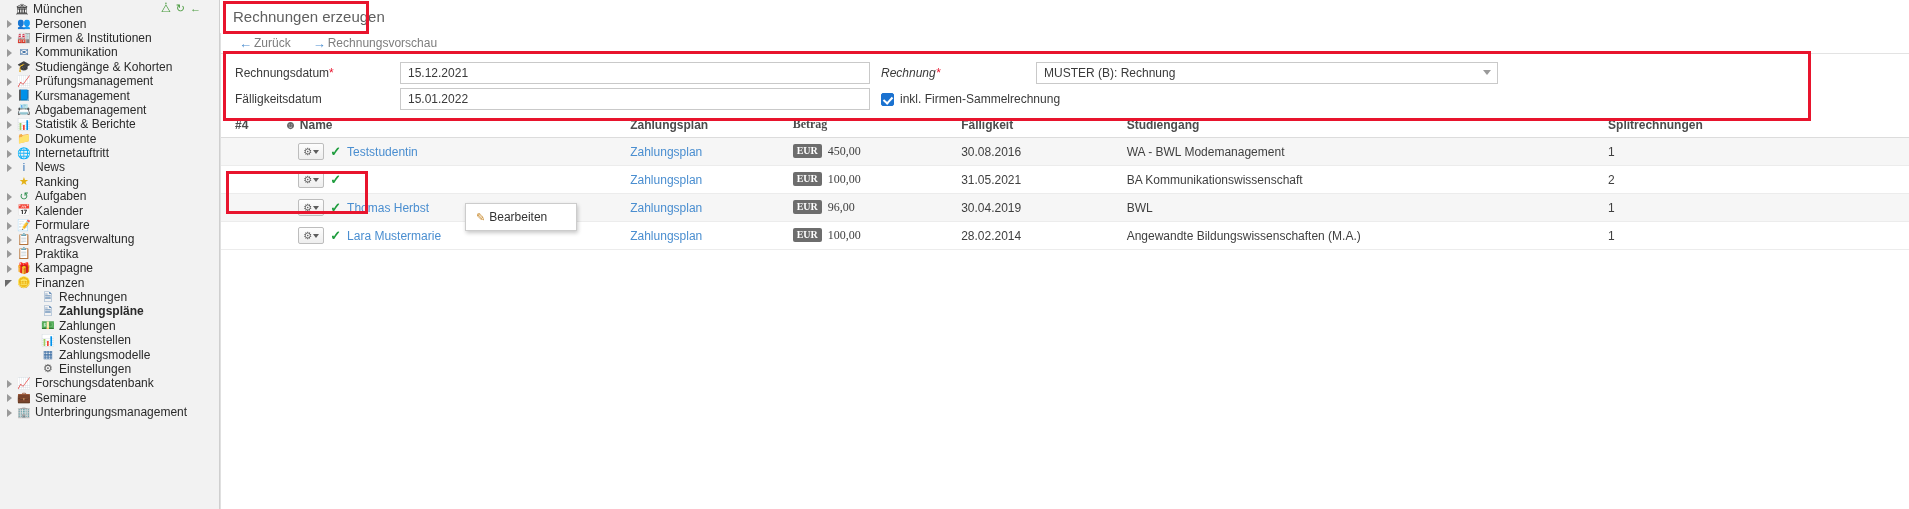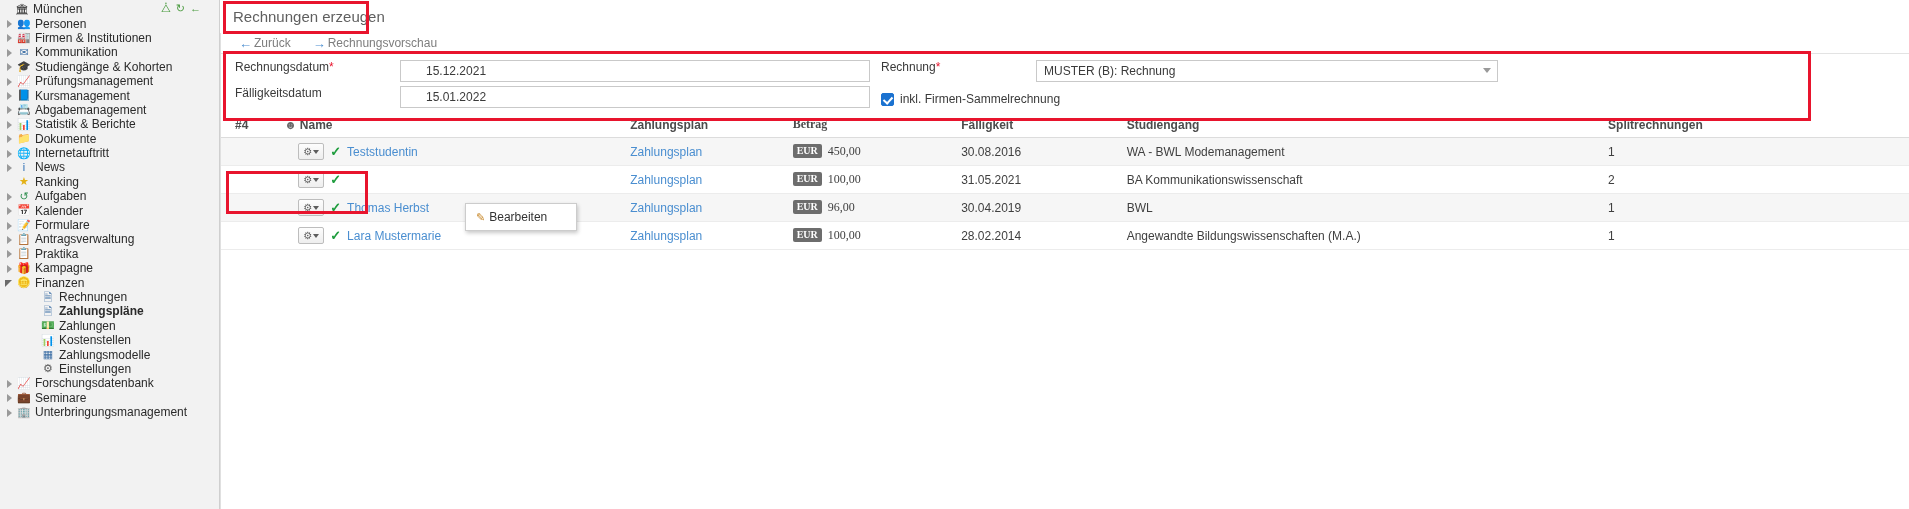--- a/index.html
+++ b/index.html
@@ -136,41 +136,41 @@
     position: relative;
     height: 58px;
     padding: 0px 0 0 0;
     background: #fff;
   }
   .form-grid {
     position: absolute;
     left: 14px; top: 6px;
     width: 1570px;
   }
-  .frow { display: flex; align-items: flex-start; height: 25px; margin-bottom: 1px; }
+  .frow { display: flex; align-items: center; height: 25px; margin-bottom: 1px; }
   .flabel {
     width: 165px;
     font-size: 12px;
     color: #3a3a3a;
     flex: 0 0 165px;
   }
   .req { color: #e8142d; }
   .finput {
     width: 470px;
     height: 22px;
     border: 1px solid #c9c9c9;
     background: #fff;
     font-size: 12px;
     color: #3a3a3a;
-    padding: 2px 25px;
+    padding: 2px 7px;
     line-height: 18px;
     font-family: "Liberation Sans", sans-serif;
   }
   .col2 { position: absolute; left: 660px; top: 6px; width: 910px; }
-  .col2 .flabel { width: 155px; flex: 0 0 155px; }
+  .col2 .flabel { width: 155px; flex: 0 0 155px; font-style: italic; }
   .selwrap { position: relative; width: 462px; }
   .fselect {
     width: 462px; height: 22px;
     border: 1px solid #c9c9c9;
     background: #fff;
     font-size: 12px;
     color: #3a3a3a;
     padding: 2px 7px;
     line-height: 18px;
     display: flex; align-items: center;

